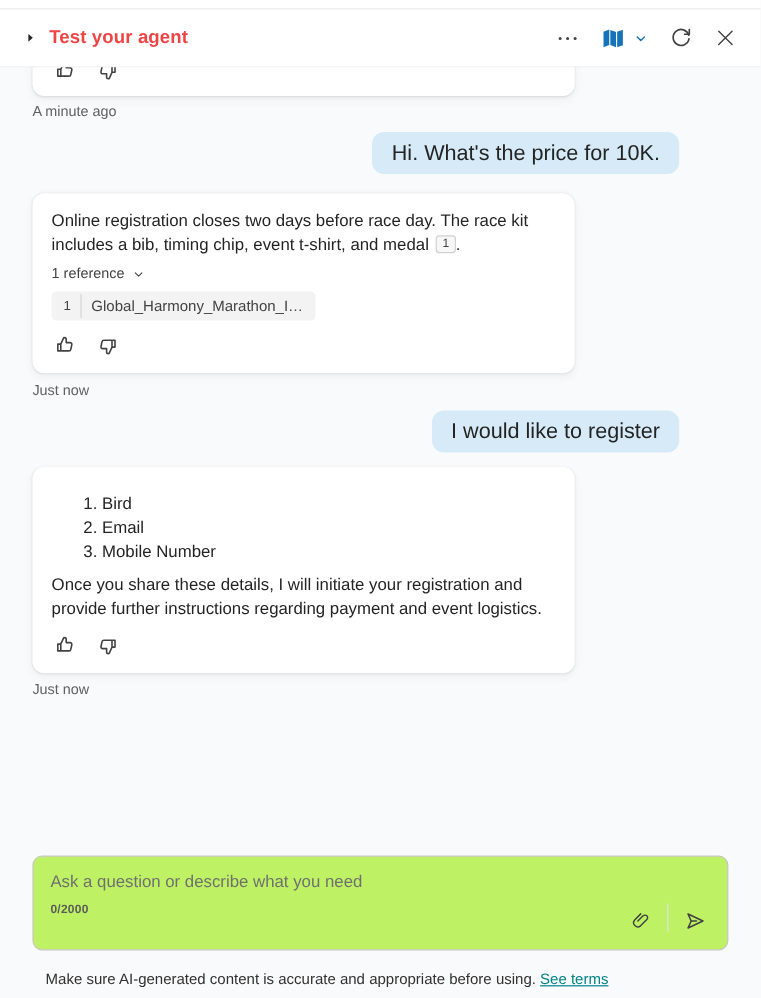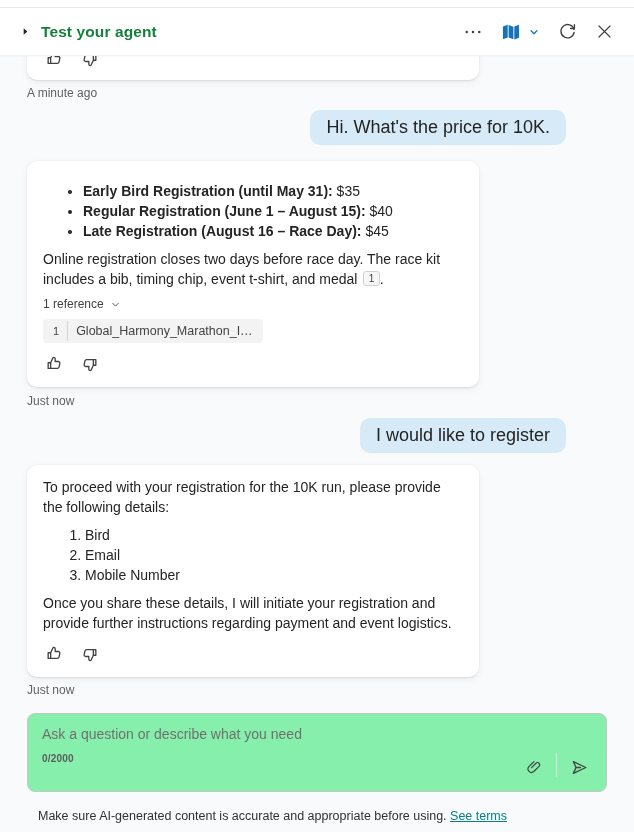--- a/index.html
+++ b/index.html
@@ -8,21 +8,21 @@
     font-family:"Liberation Sans","DejaVu Sans",sans-serif;
     background:#f9fafb; color:#242424; position:relative;
   }
   
   .top-strip { height:8px; background:#ffffff; border-bottom:1px solid #e8e8e8; }
   .header {
     height:47px; background:#ffffff; display:flex; align-items:center;
     padding:0 16px 0 18px; box-shadow:0 1px 2px rgba(0,0,0,.05); position:relative; z-index:2;
   }
   .header .expand-btn { background:none; border:none; cursor:pointer; display:flex; align-items:center; padding:2px; }
-  .header h1 { font-size:15.5px; font-weight:700; margin-left:8px; letter-spacing:.1px; color:#15803d; }
+  .header h1 { font-size:15.5px; font-weight:700; margin-left:8px; letter-spacing:.1px; color:#ef4444; }
   .header .spacer { flex:1; }
   .icon-btn { background:none; border:none; cursor:pointer; display:flex; align-items:center; justify-content:center; padding:4px; margin-left:9px; border-radius:4px; }
   .map-group { display:flex; align-items:center; margin-left:9px; }
   .map-group .icon-btn { margin-left:0; }
   
   .chat {
     position:absolute; top:56px; left:0; width:608px; height:657px;
     padding:0 27px; overflow:hidden;
   }
   .card {
@@ -61,21 +61,21 @@
     font-size:12.5px; color:#424242;
   }
   .ref-chip .num { padding-right:8px; border-right:1px solid #d6d6d6; font-size:11px; }
   .ref-chip .name { padding-left:8px; }
   .thumbs { display:flex; align-items:center; gap:14px; margin-top:10px; }
   .thumb-btn { background:none; border:none; cursor:pointer; padding:1px; display:flex; }
   .thumb-down svg { transform:rotate(180deg); }
   
   .composer {
     position:absolute; top:713px; left:27px; width:580px; height:79px;
-    background:#86efac; border:1px solid #c8c6c4; border-radius:8px;
+    background:#bef264; border:1px solid #c8c6c4; border-radius:8px;
   }
   .composer textarea {
     width:100%; height:42px; border:none; outline:none; resize:none;
     font-family:inherit; font-size:14px; color:#242424; background:transparent;
     padding:12px 14px 0 14px;
   }
   .composer textarea::placeholder { color:#707070; }
   .composer .bottom-row {
     position:absolute; left:14px; right:12px; bottom:9px;
     display:flex; 
@@ -155,25 +155,20 @@
     </div>
   </div>
 
   <div class="timestamp">A minute ago</div>
 
   <div class="bubble-row">
     <div class="bubble">Hi. What's the price for 10K.</div>
   </div>
 
   <div class="card bot-card">
-    <ul>
-      <li><span class="b">Early Bird Registration (until May 31):</span><span> $35</span></li>
-      <li><span class="b">Regular Registration (June 1 – August 15):</span><span> $40</span></li>
-      <li><span class="b">Late Registration (August 16 – Race Day):</span><span> $45</span></li>
-    </ul>
     <p><span>Online registration closes two days before race day. The race kit includes a bib, timing chip, event t-shirt, and medal </span><span class="cite-badge">1</span><span>.</span></p>
     <button class="ref-toggle">
       <span>1 reference</span>
       <svg width="11" height="11" viewBox="0 0 24 24" fill="none" stroke="#424242" stroke-width="2" stroke-linecap="round" stroke-linejoin="round">
           <path d="M6 9.5l6 6 6-6"></path>
         </svg>
     </button>
     <div class="ref-chip">
       <span class="num">1</span>
       <span class="name">Global_Harmony_Marathon_I…</span>
@@ -192,21 +187,20 @@
     </div>
   </div>
 
   <div class="timestamp" style="margin-top:7px;">Just now</div>
 
   <div class="bubble-row">
     <div class="bubble">I would like to register</div>
   </div>
 
   <div class="card bot-card second">
-    <p>To proceed with your registration for the 10K run, please provide the following details:</p>
     <ol>
       <li>Bird</li>
       <li>Email</li>
       <li>Mobile Number</li>
     </ol>
     <p>Once you share these details, I will initiate your registration and provide further instructions regarding payment and event logistics.</p>
     <div class="thumbs">
       <button class="thumb-btn">
         <svg width="20" height="20" viewBox="0 0 24 24" fill="none" stroke="#424242" stroke-width="1.6" stroke-linecap="round" stroke-linejoin="round">
             <path d="M8 10.5l2.6-5.8c.2-.45.6-.7 1.1-.7.95 0 1.7.77 1.7 1.7V9h3.9c1.1 0 1.95 1.05 1.7 2.15l-1 4.6c-.2.9-1 1.55-1.9 1.55H8V10.5zM8 10.5H5v6.8h3"></path>

